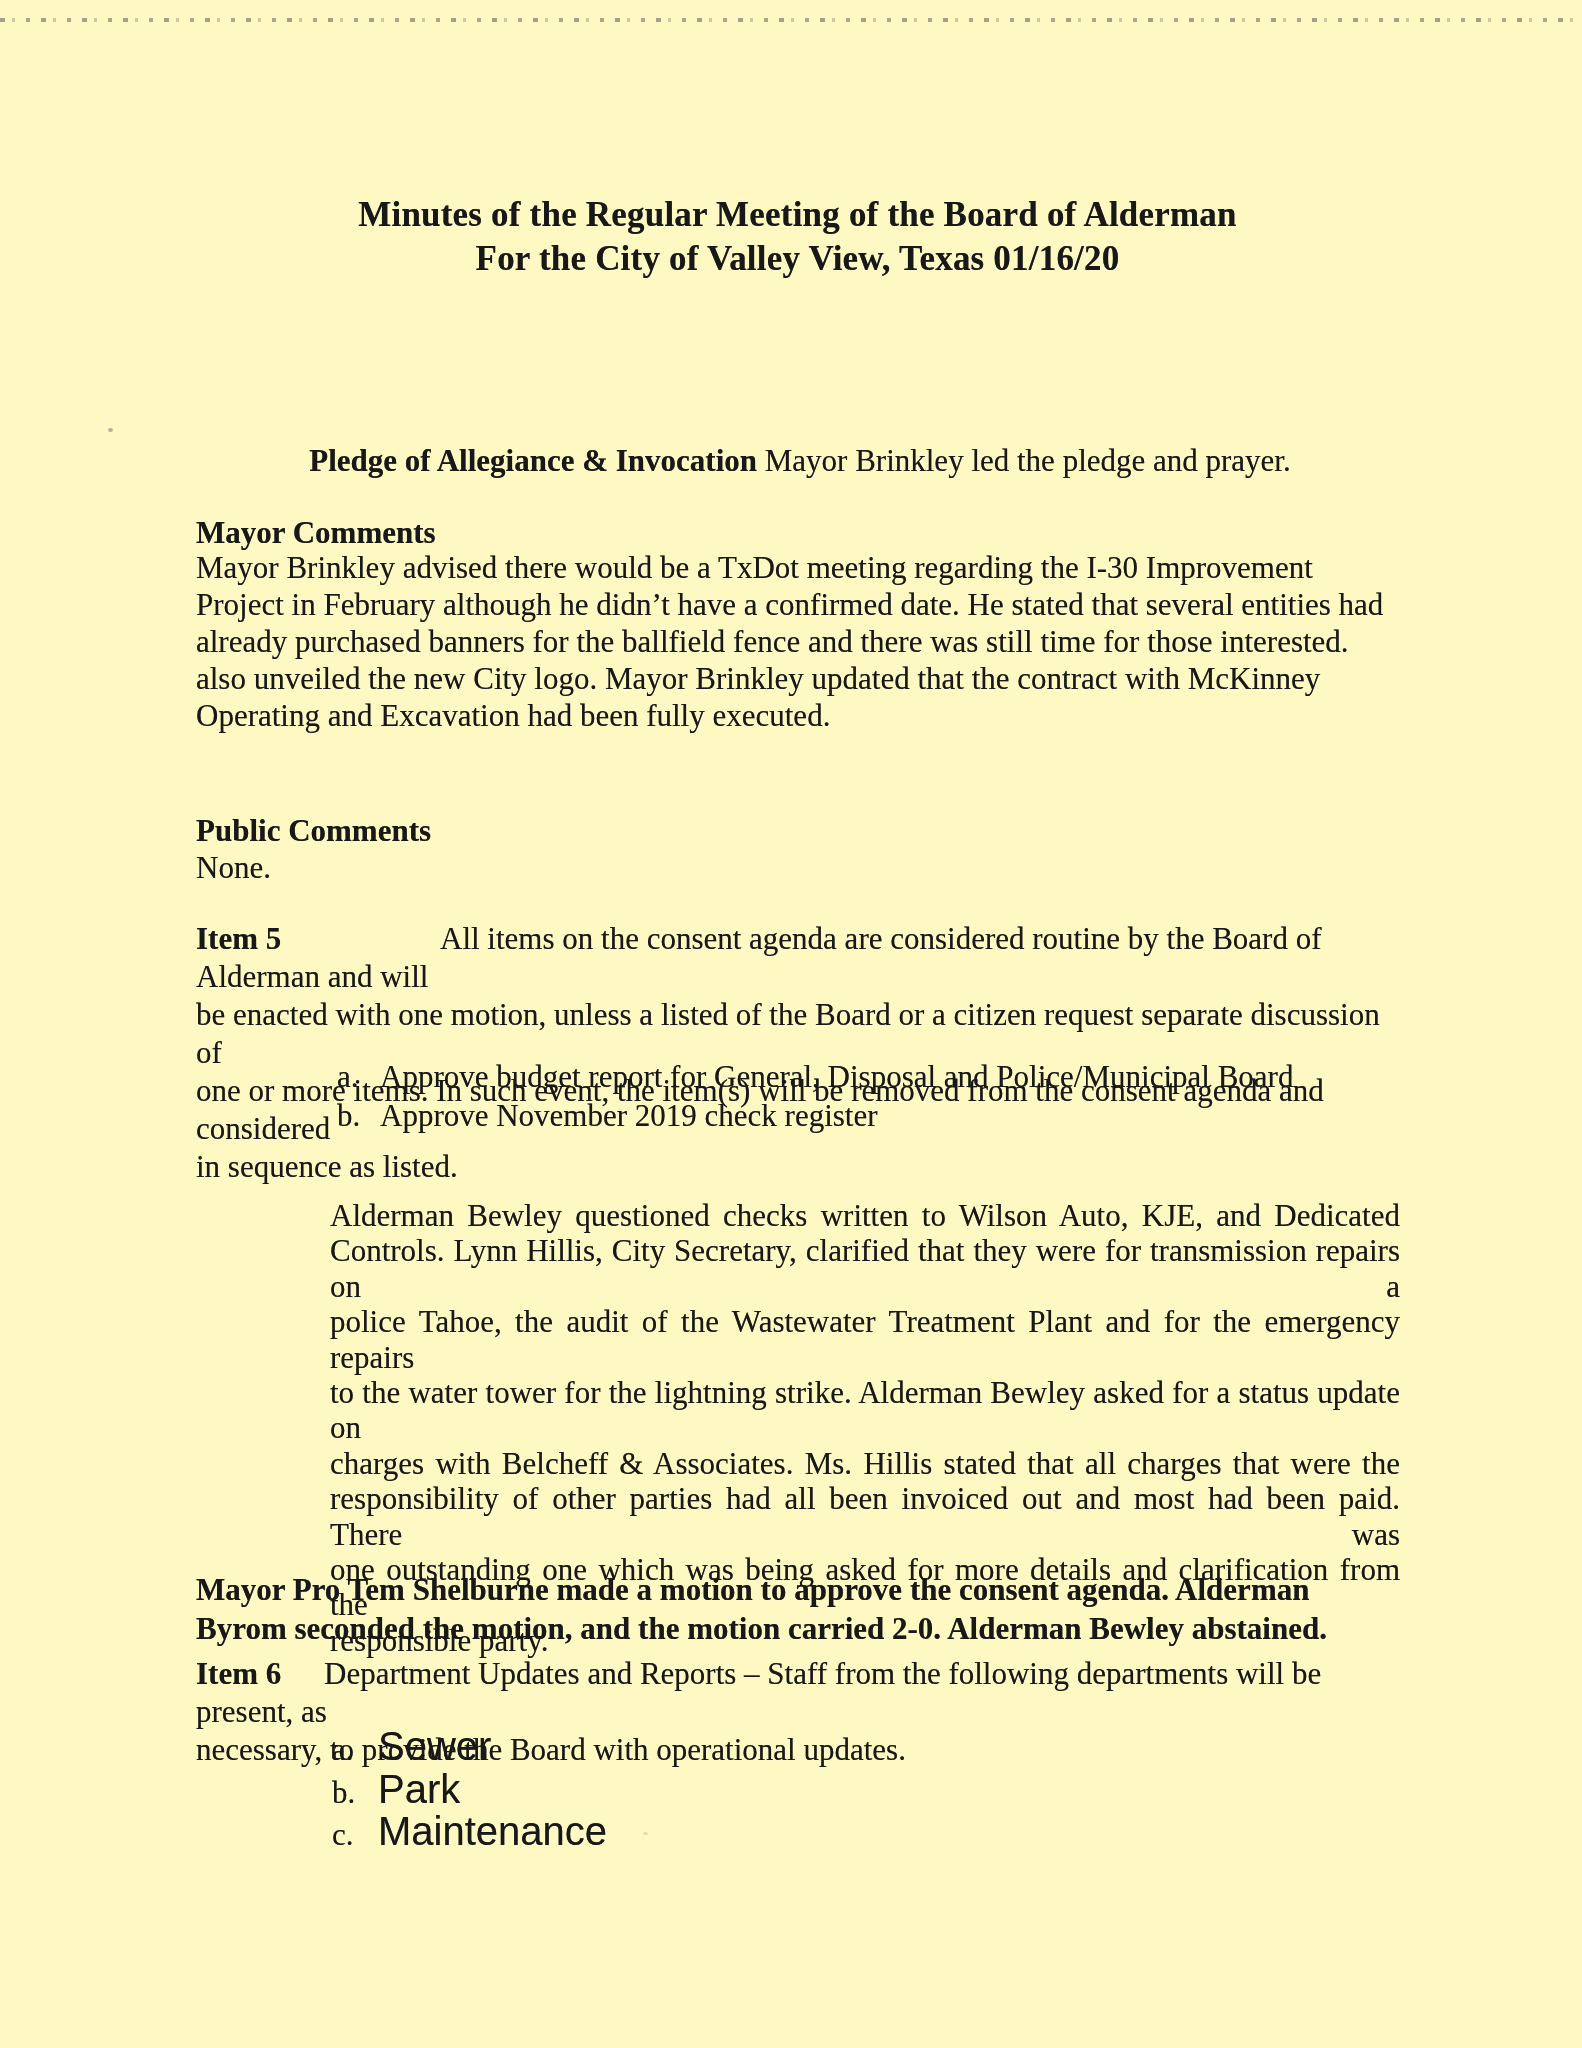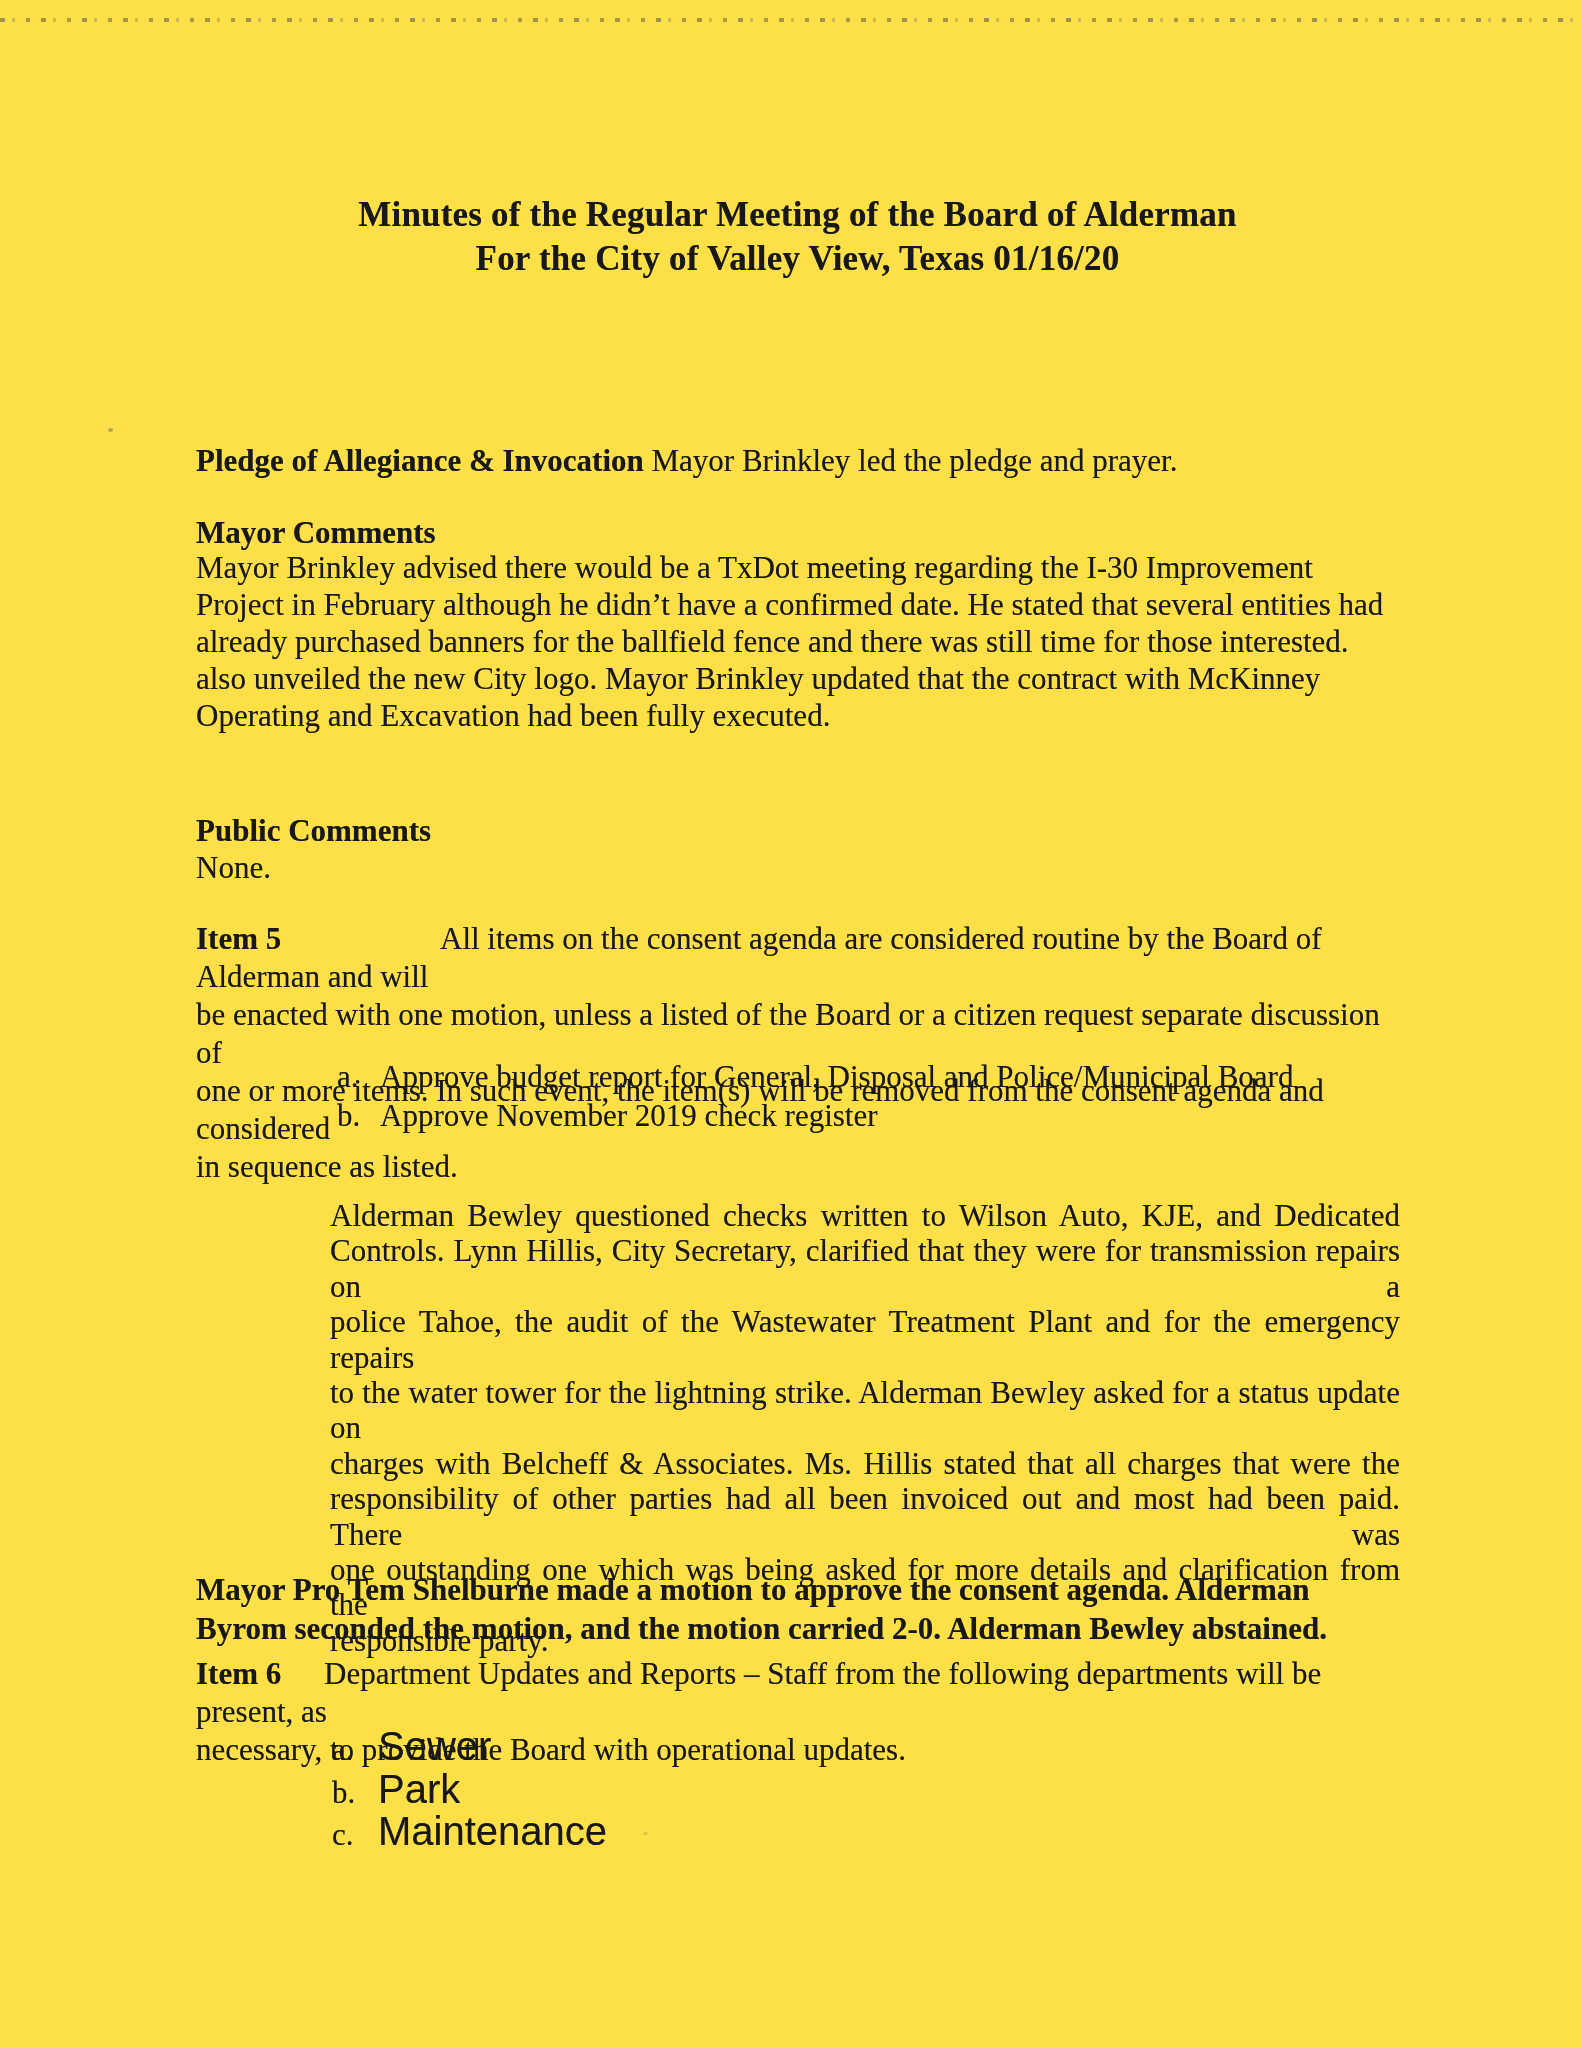--- a/index.html
+++ b/index.html
@@ -1,19 +1,19 @@
 <!DOCTYPE html>
 <html><head>
 <meta charset="utf-8">
 <style>
   html,body{margin:0;padding:0;background:#ffffff;}
   .page{
     position:relative;
     width:1582px;height:2048px;
-    background:#fde047;
+    background:#fef9c3;
     overflow:hidden;
     font-family:"Liberation Serif","DejaVu Serif",serif;
     color:#181818;
     text-shadow:0 0 0.5px rgba(25,25,25,0.55);
   }
   
   .scan-noise{
     position:absolute;top:18px;left:0;width:100%;height:4px;
     background:repeating-linear-gradient(90deg,
       rgba(70,70,70,0.50) 0 5px, rgba(0,0,0,0) 5px 12px,
@@ -60,21 +60,21 @@
   <div class="speck" style="left:108px;top:428px;width:5px;height:4px;"></div>
   <div class="speck" style="left:925px;top:1505px;width:4px;height:3px;opacity:.5;"></div>
   <div class="speck" style="left:643px;top:1832px;width:5px;height:3px;opacity:.4;"></div>
 
   <div class="title">
     <div>Minutes of the Regular Meeting of the Board of Alderman</div>
     <div>For the City of Valley View, Texas 01/16/20</div>
   </div>
 
 
-  <div class="para" style="top:442px;">
+  <div class="para" style="top:442px;text-align:center;">
     <div><b>Pledge of Allegiance &amp; Invocation</b><span> Mayor Brinkley led the pledge and prayer.</span></div>
   </div>
 
   <div class="h" style="top:514px;">Mayor Comments</div>
   <div class="para mayor-para">
     <div>Mayor Brinkley advised there would be a TxDot meeting regarding the I-30 Improvement</div>
     <div>Project in February although he didn’t have a confirmed date. He stated that several entities had</div>
     <div>already purchased banners for the ballfield fence and there was still time for those interested.</div>
     <div>also unveiled the new City logo. Mayor Brinkley updated that the contract with McKinney</div>
     <div>Operating and Excavation had been fully executed.</div>

